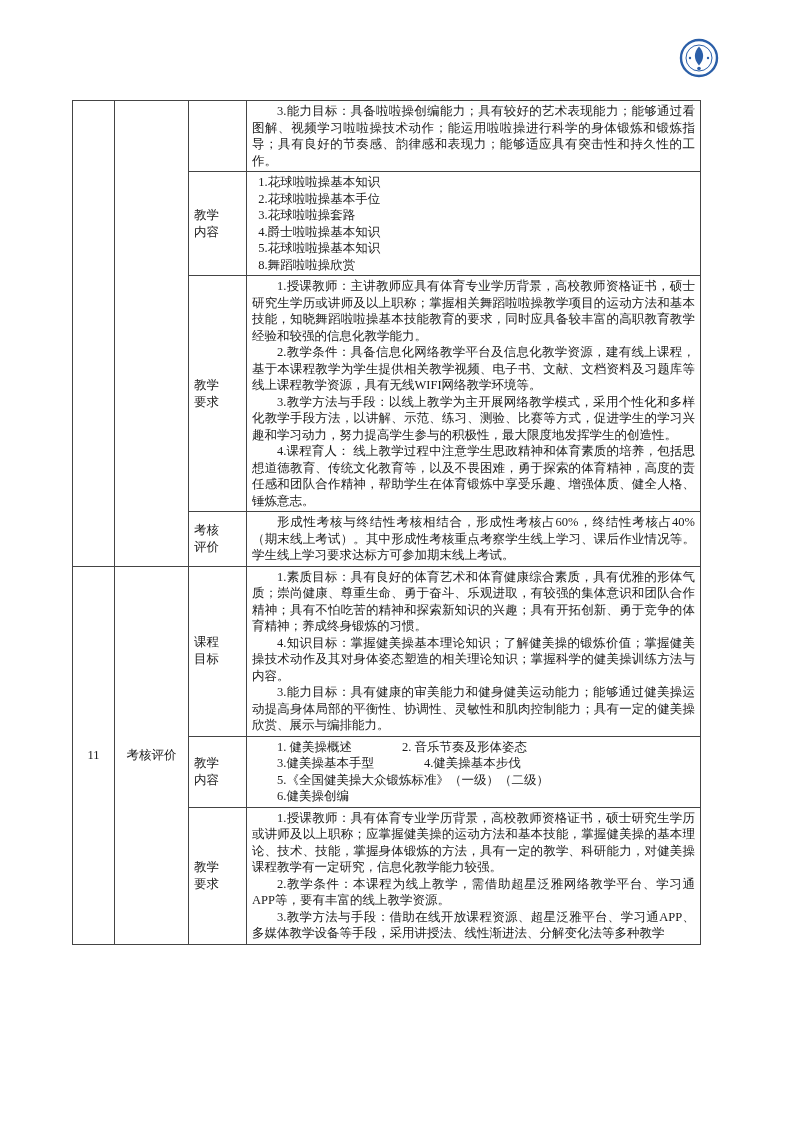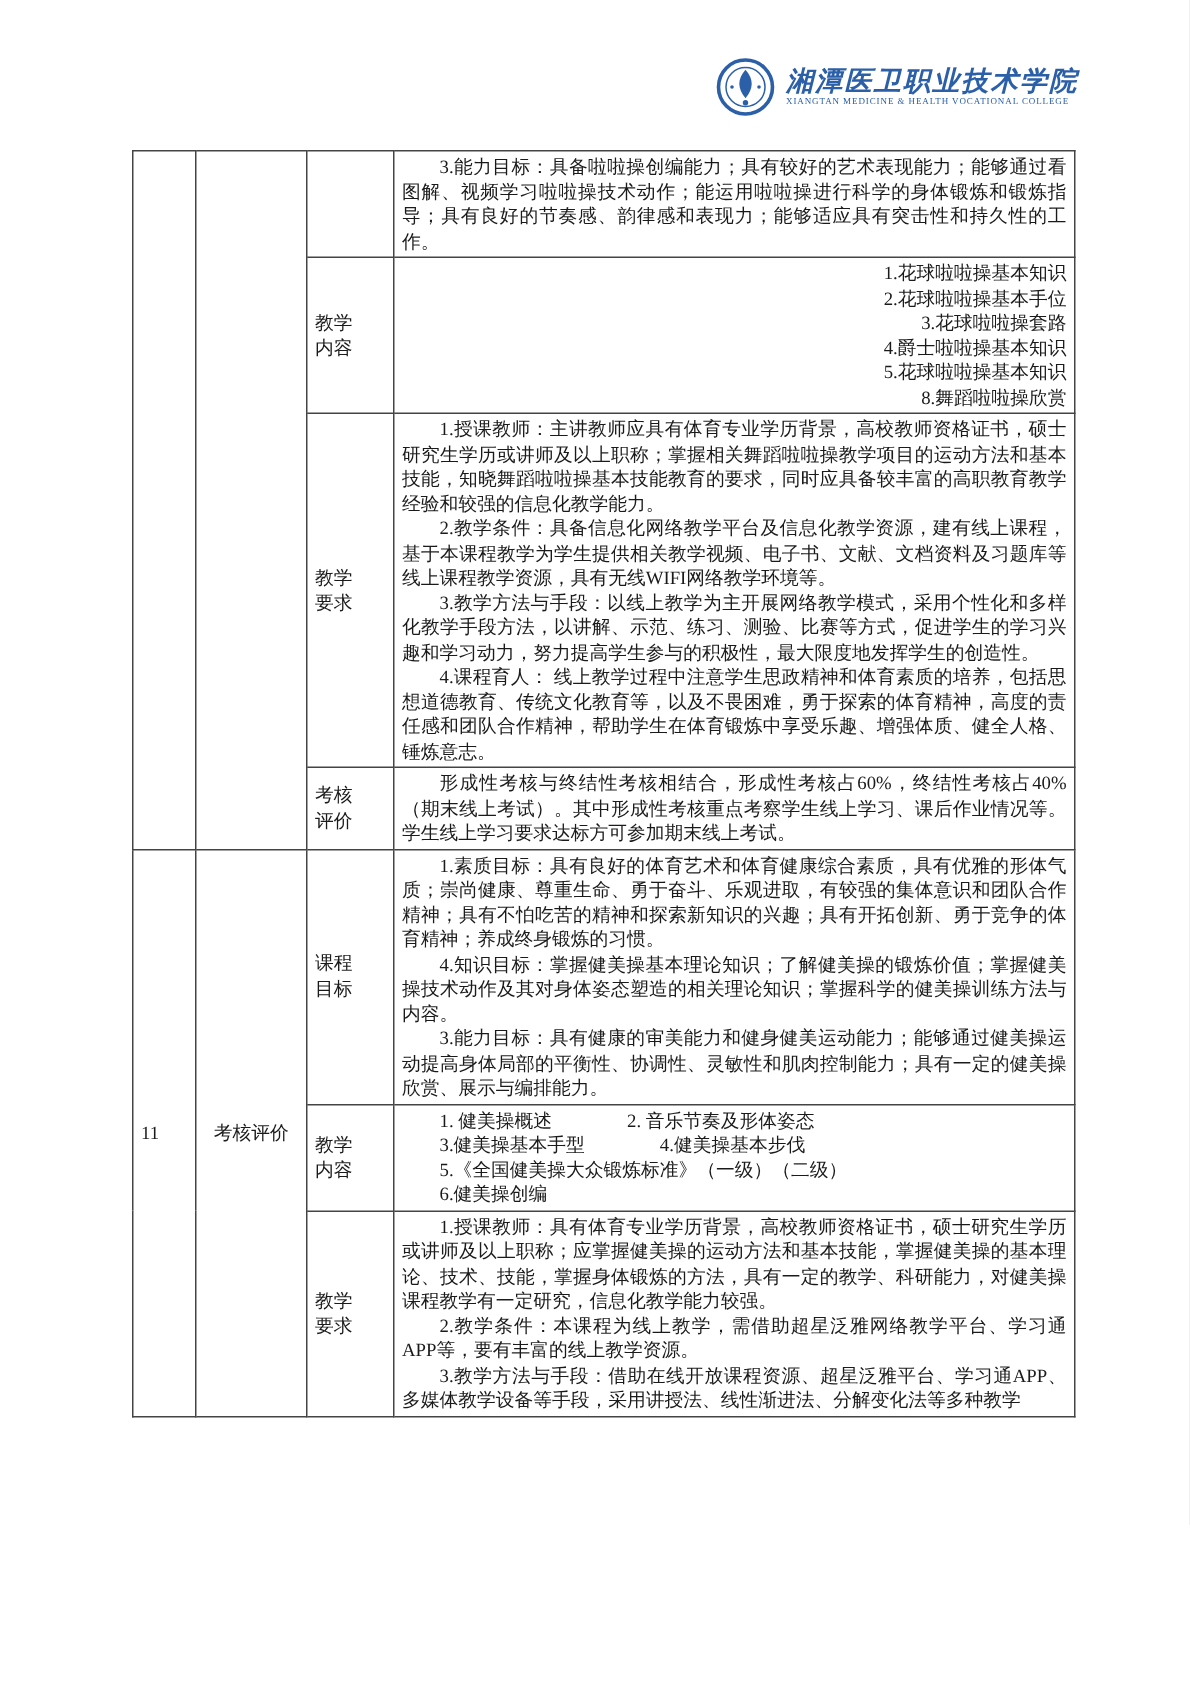--- a/index.html
+++ b/index.html
@@ -38,45 +38,45 @@
     color: #2b5fa8;
     font-size: 6px;
     letter-spacing: 0.6px;
     line-height: 8px;
     white-space: nowrap;
   }
 
   
   table.syllabus {
     position: absolute;
-    left: 88px;
+    left: 72px;
     top: 100px;
     width: 628px;
     border-collapse: collapse;
     table-layout: fixed;
     font-size: 12.5px;
   }
   table.syllabus td {
     border: 1px solid #444;
     padding: 2px 5px;
     vertical-align: middle;
   }
-  td.col-no   { text-align: left; }
+  td.col-no   { text-align: center; }
   td.col-course { text-align: center; padding: 2px 9px; }
   td.col-course .wrap4 { display: inline-block; width: 4.3em; line-height: 17px; }
   td.col-label { text-align: left; padding: 2px 2px; }
   td.col-label .wrap2 { display: inline-block; width: 2.3em; line-height: 17px; }
   td.col-content { text-align: justify; }
   .para {
     margin: 0;
     line-height: 16.5px;
     text-indent: 2em;
     text-align: justify;
   }
-  td.list .para { text-indent: 0.5em; text-align: right; }
+  td.list .para { text-indent: 0.5em; text-align: left; }
 
   
   .page-number {
     position: absolute;
     top: 1030px;
     left: 0;
     width: 100%;
     text-align: center;
     font-size: 12px;
   }
@@ -88,24 +88,20 @@
 
   <div class="header">
     <svg class="emblem" viewBox="0 0 40 40" aria-hidden="true">
       <circle cx="20" cy="20" r="18" fill="none" stroke="#2b5fa8" stroke-width="2.4"></circle>
       <circle cx="20" cy="20" r="13" fill="none" stroke="#2b5fa8" stroke-width="1"></circle>
       <path d="M20 8.5 C14.5 14.5 14.5 21 20 27.5 C25.5 21 25.5 14.5 20 8.5 Z" fill="#2b5fa8"></path>
       <circle cx="20" cy="30.5" r="1.8" fill="#2b5fa8"></circle>
       <circle cx="11" cy="20" r="1.2" fill="#2b5fa8"></circle>
       <circle cx="29" cy="20" r="1.2" fill="#2b5fa8"></circle>
     </svg>
-    <div class="header-text">
-      <div class="college-zh">湘潭医卫职业技术学院</div>
-      <div class="college-en">XIANGTAN MEDICINE &amp; HEALTH VOCATIONAL COLLEGE</div>
-    </div>
   </div>
 
   <table class="syllabus">
     <colgroup>
       <col style="width:42px">
       <col style="width:74px">
       <col style="width:58px">
       <col style="width:454px">
     </colgroup>
     <tbody>

